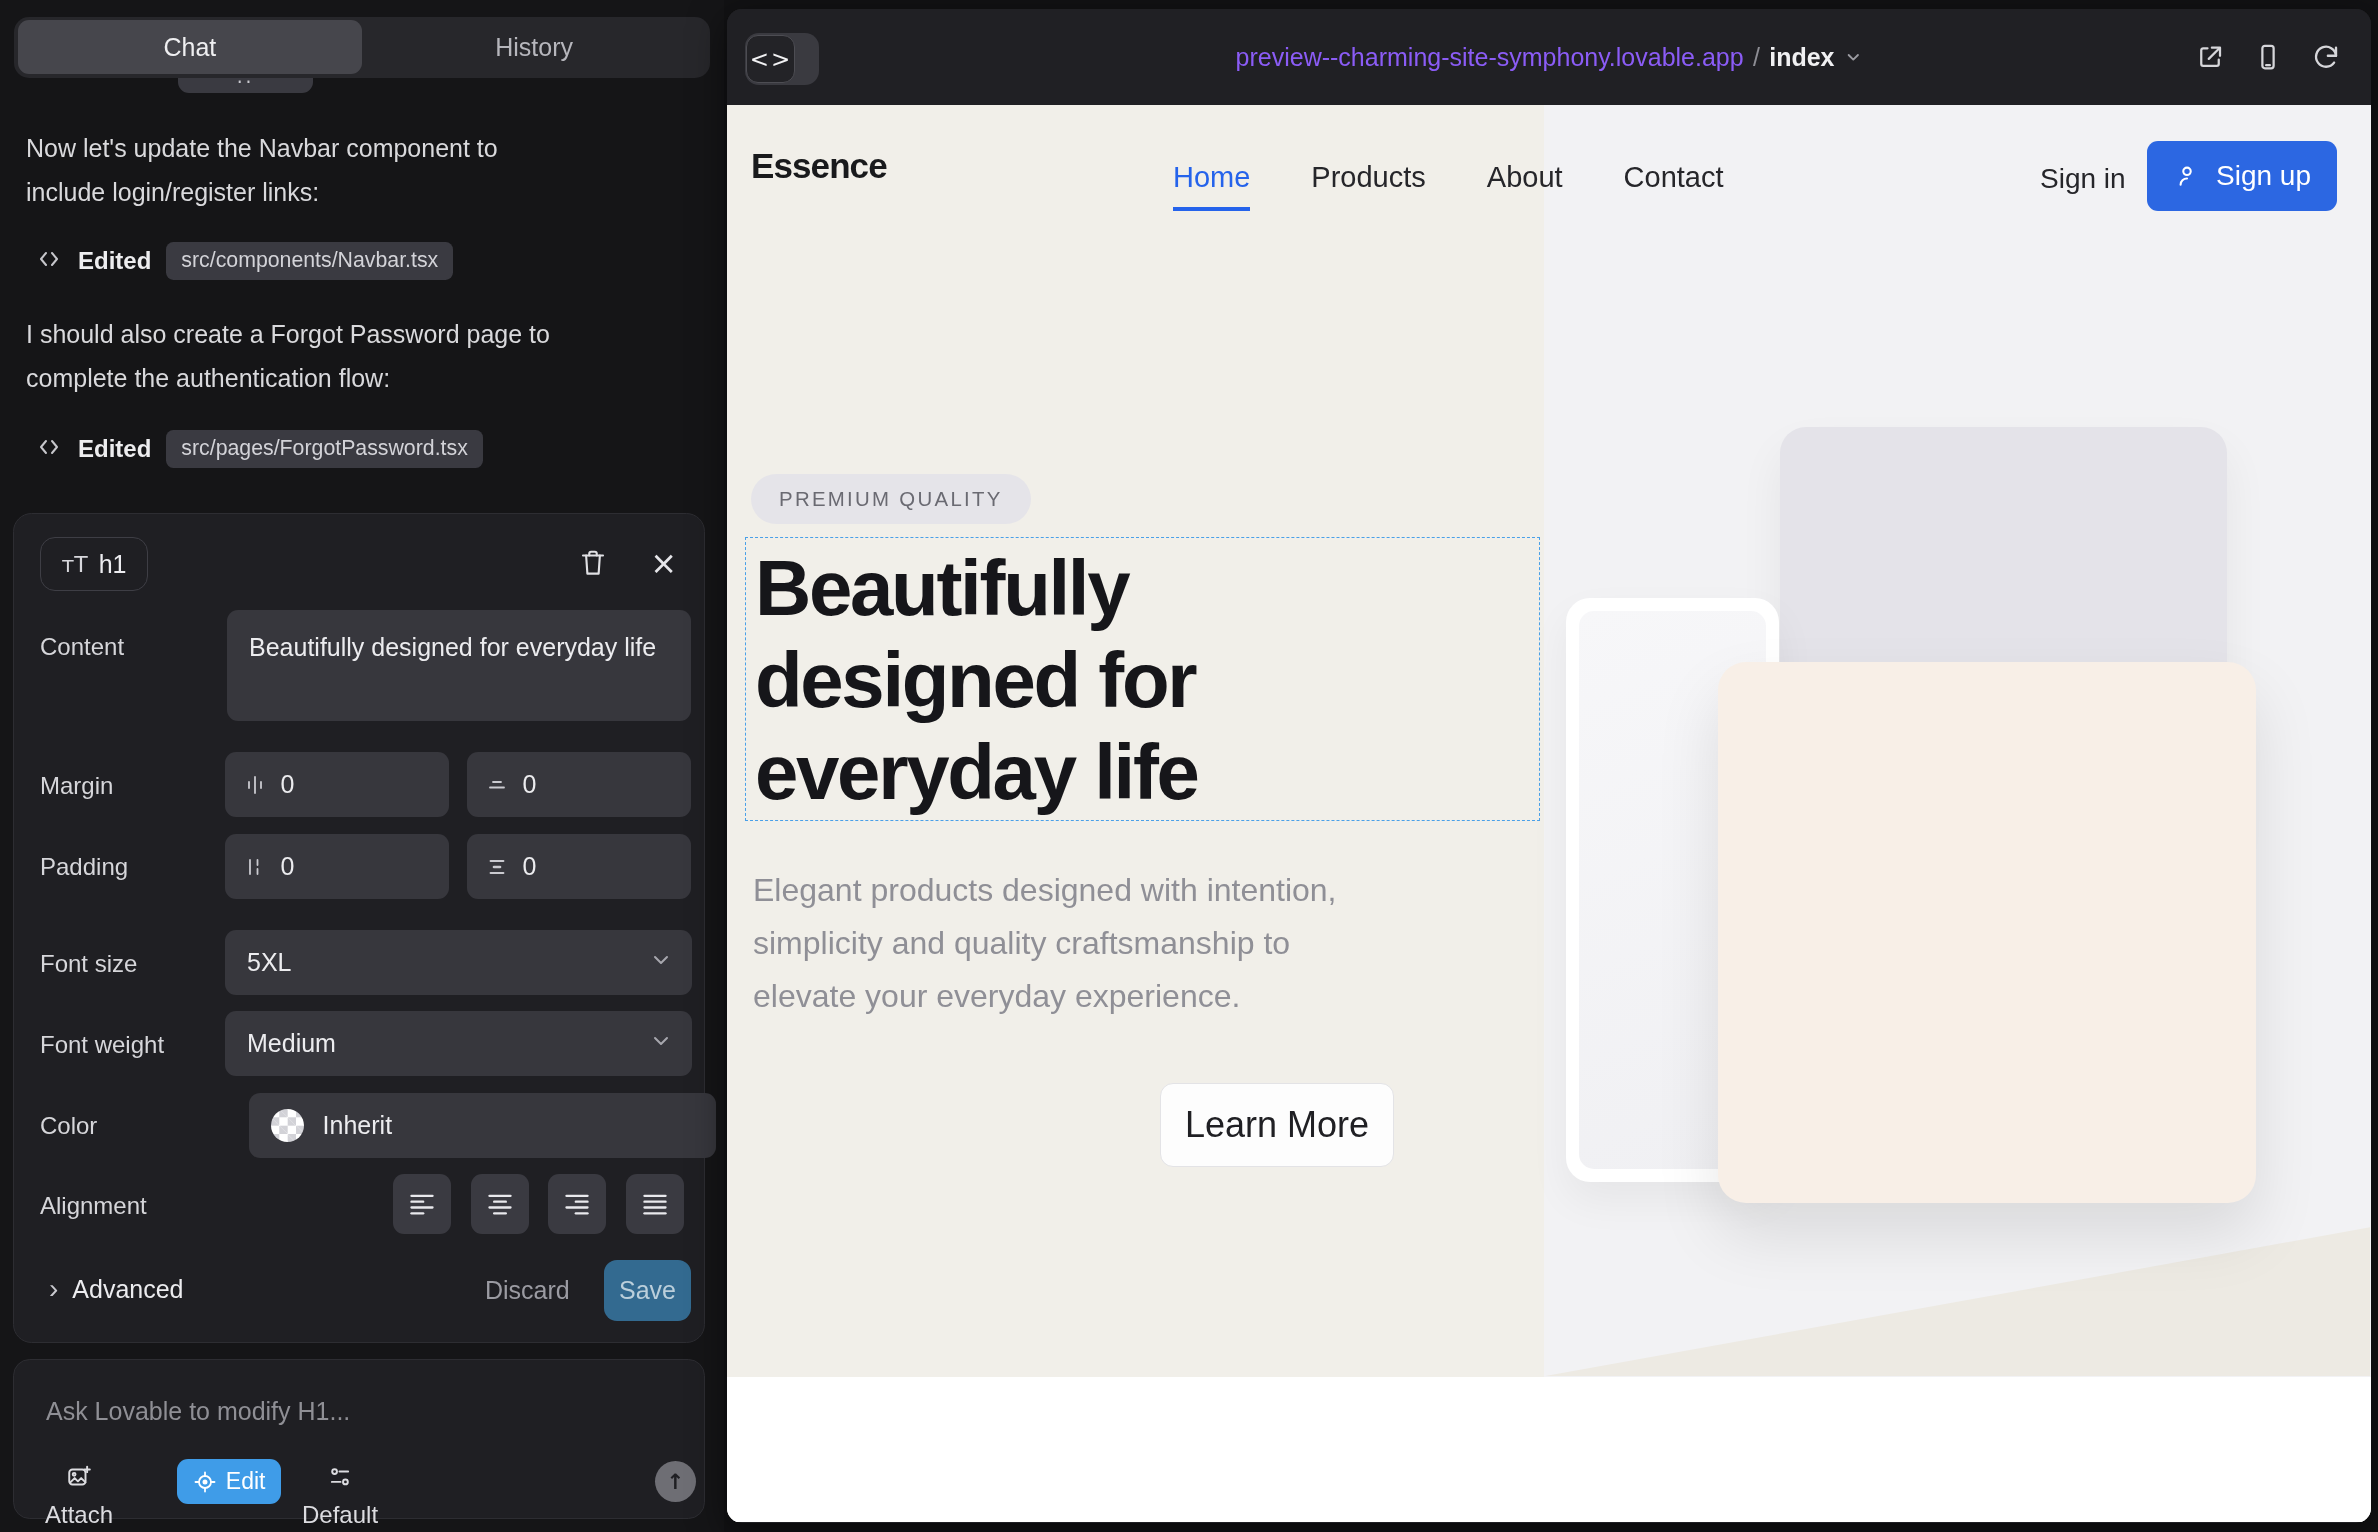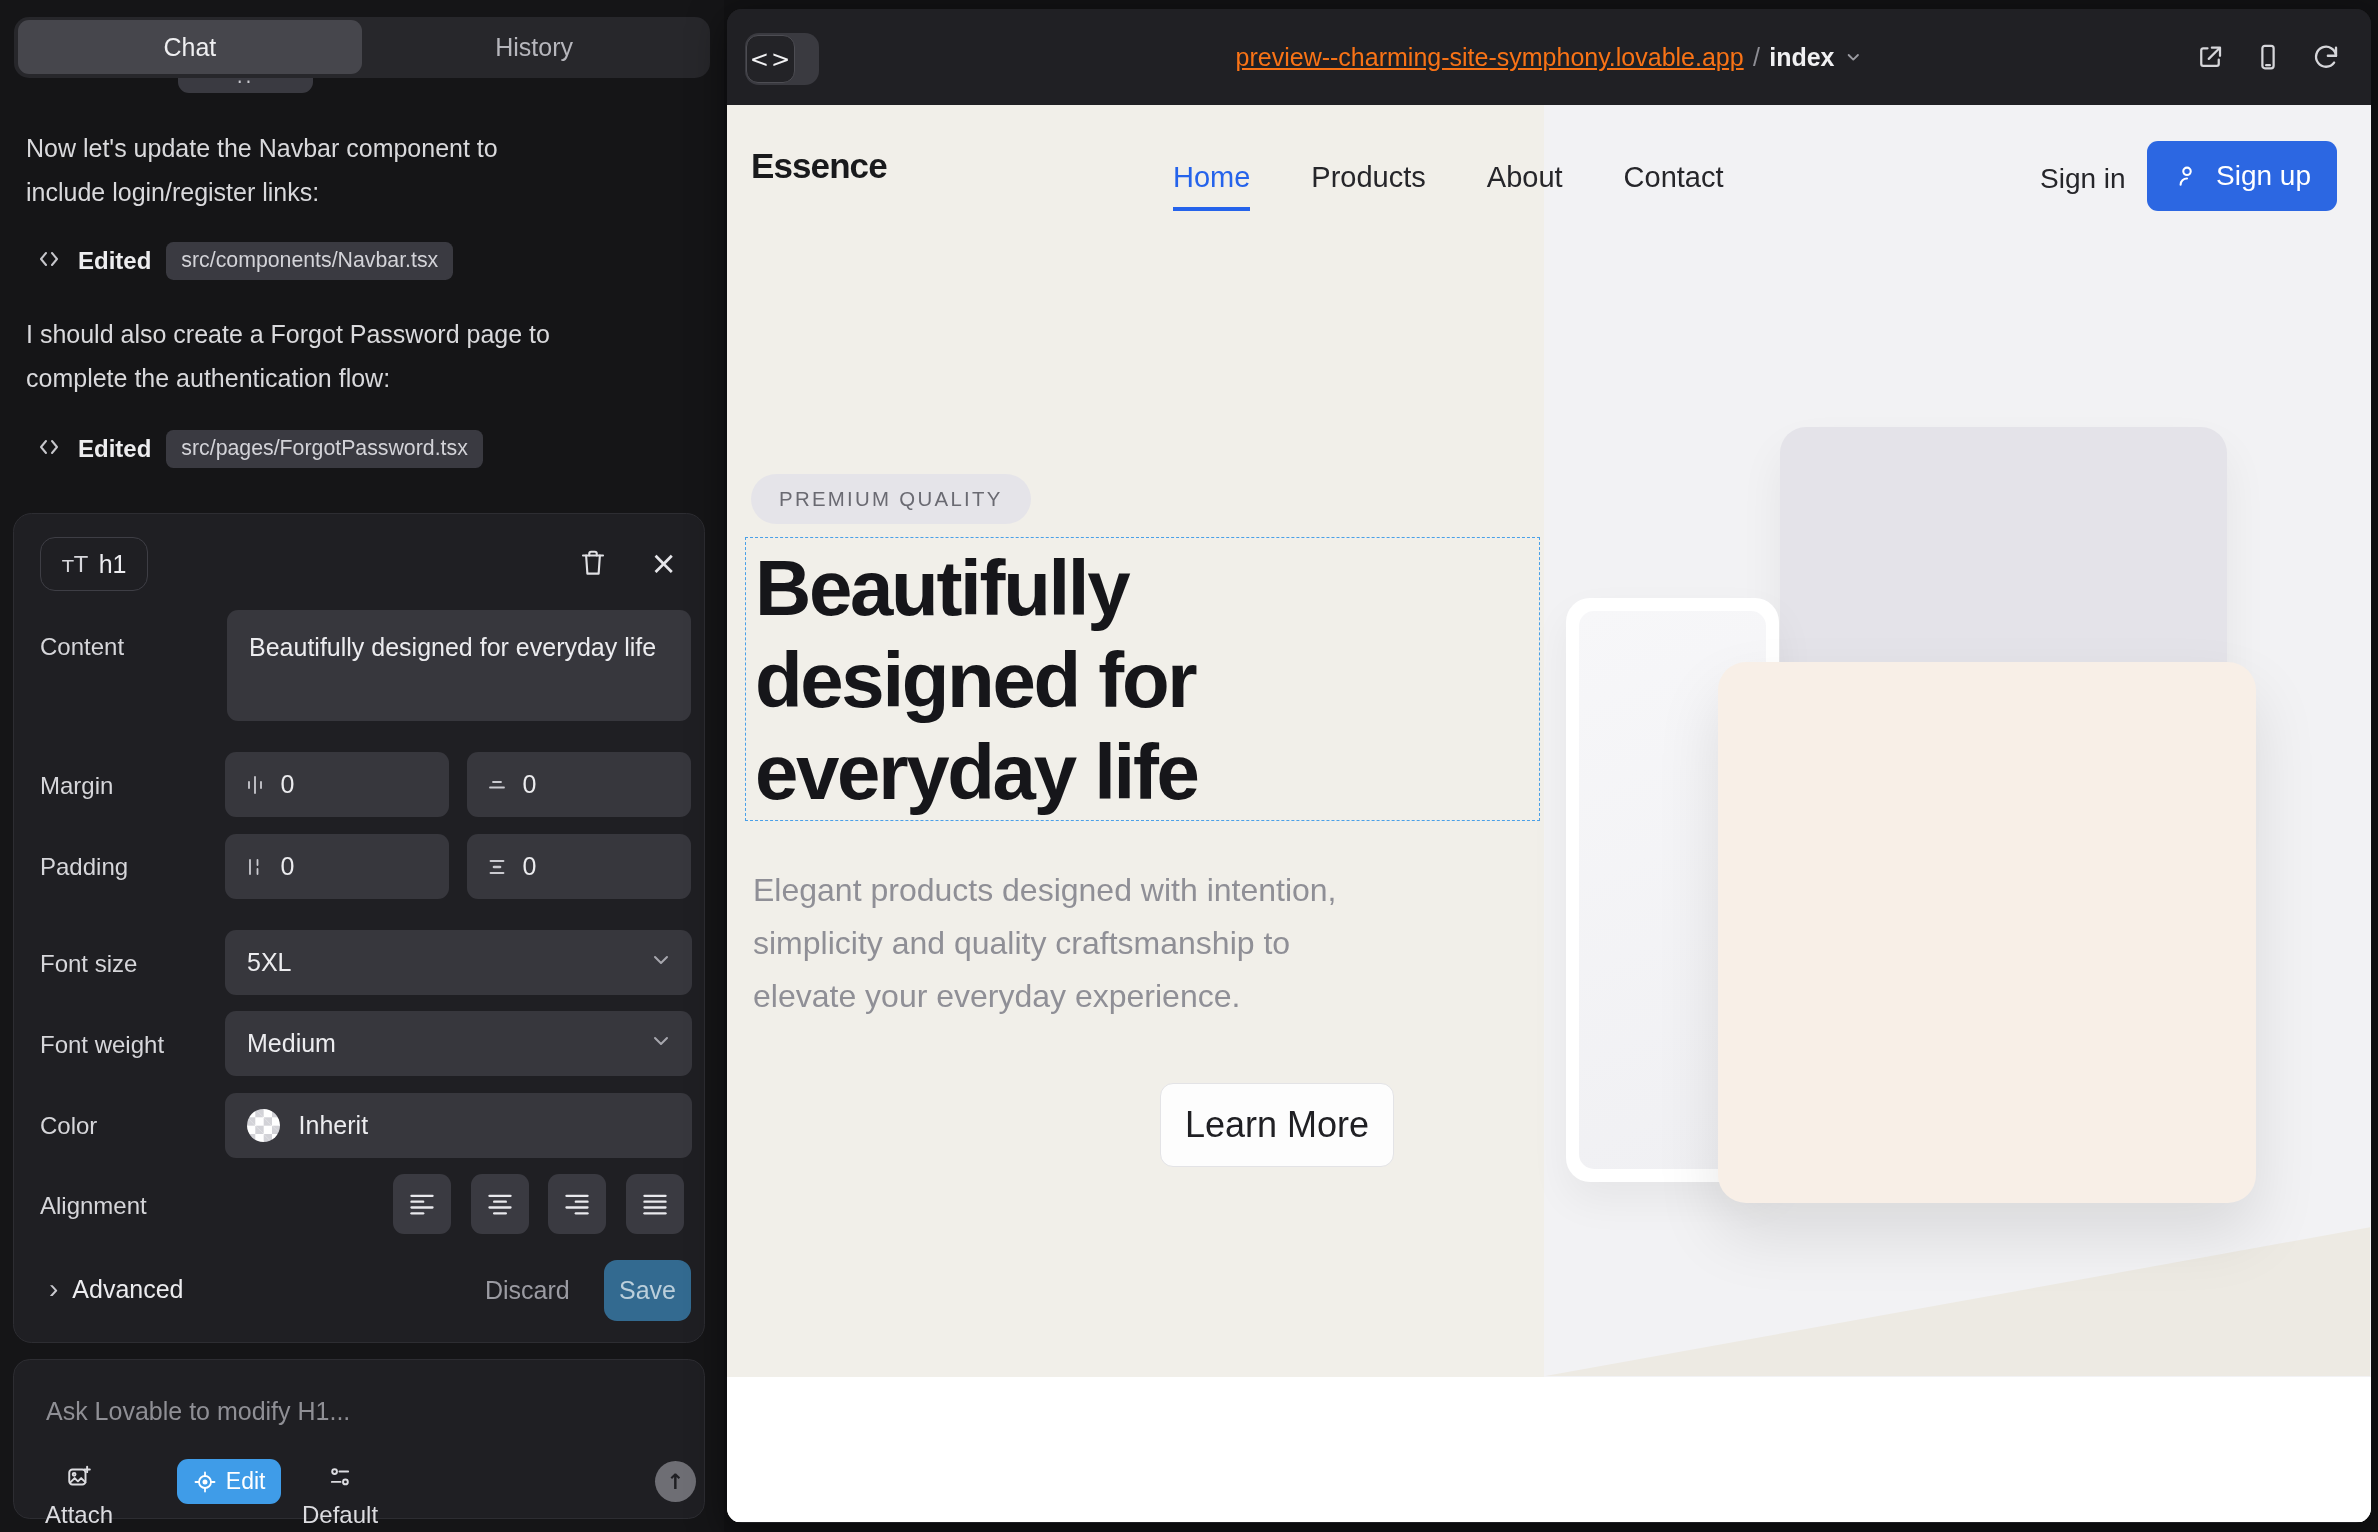--- a/index.html
+++ b/index.html
@@ -55,21 +55,21 @@
   .edit-btn { position:absolute; left:163px; top:99px; width:104px; height:45px; background:#3f9ce8; border:none; border-radius:11px; color:#fff; font-size:23px; display:flex; align-items:center; justify-content:center; gap:9.3px; cursor:pointer; }
   .mode { left:288px; top:104px;text-align:center; }
   .send-btn { position:absolute; left:641px; top:101px; width:41px; height:41px; border-radius:50%; background:#6e6e74; border:none; color:#1f1f23; font-size:21.3px; font-weight:700; cursor:pointer; }
 
   
   .browser { position:absolute; left:727px; top:9.3px; width:1644px; height:1514px; background:#202024; border-radius:15px; overflow:hidden; box-shadow:0 9.3px 37px rgba(0,0,0,.5); }
   .chrome { position:relative; height:96px; background:#202024; }
   .code-toggle { position:absolute; left:17.6px; top:24px; width:74px; height:52px; background:#3a3a40; border-radius:14px; cursor:pointer; }
   .code-knob { position:absolute; left:1.9px; top:1.9px; width:49px; height:48px; background:#232327; border:0.9px solid #4d4d53; border-radius:12px; color:#f2f2f4; font-size:23px; letter-spacing:1.9px; display:flex; align-items:center; justify-content:center; }
   .urlbar { position:absolute; left:0; right:0; top:0; height:96px; display:flex; align-items:center; justify-content:center; gap:9.3px; font-size:25px; }
-  .urlbar .domain { color:#f97316;text-decoration:underline; }
+  .urlbar .domain { color:#8b5cf6; }
   .urlbar .sep { color:#8d8d94; }
   .urlbar .path { color:#f0f0f2; font-weight:600; }
   .chrome-actions { position:absolute; right:30px; top:33px; display:flex; gap:28px; }
   .chrome-actions .abtn { background:none; border:none; cursor:pointer; }
 
   
   .site { position:relative; width:1644px; height:1417px; background:#f2f2f4; overflow:hidden; }
   .bg-cream { position:absolute; left:0; top:0; width:817px; height:1272px; background:#f1efe9; }
   .bg-wedge { position:absolute; left:817px; top:1122px; width:826px; height:149px; background:#edeae3; clip-path:polygon(100% 0, 100% 100%, 0 100%); }
   .bg-bottom { position:absolute; left:0; top:1272px; width:1644px; height:146px; background:#ffffff; }
@@ -197,21 +197,21 @@
 
       <div class="ed-label" style="top:517px;">Font weight</div>
       <div class="ed-box sel" style="top:497px;">
         <span>Medium</span>
         <span class="chev"><svg width="24" height="24" viewBox="0 0 24 24" fill="none" stroke="#a7a7ae" stroke-width="2" stroke-linecap="round" stroke-linejoin="round">
               <path d="M6 9l6 6 6-6"></path>
             </svg></span>
       </div>
 
       <div class="ed-label" style="top:598px;">Color</div>
-      <div class="ed-box sel" style="top:579px;">
+      <div class="ed-box sel" style="top:579px;margin-left:24px;">
         <span class="checker"></span>
         <span>Inherit</span>
       </div>
 
       <div class="ed-label" style="top:678px;">Alignment</div>
       <div class="align-group">
         <button class="align-btn">
           <svg width="28" height="24" viewBox="0 0 24 20" fill="none" stroke="#e9e9ed" stroke-width="2" stroke-linecap="round">
               <path d="M3 3h18"></path>
               <path d="M3 8h10"></path>

